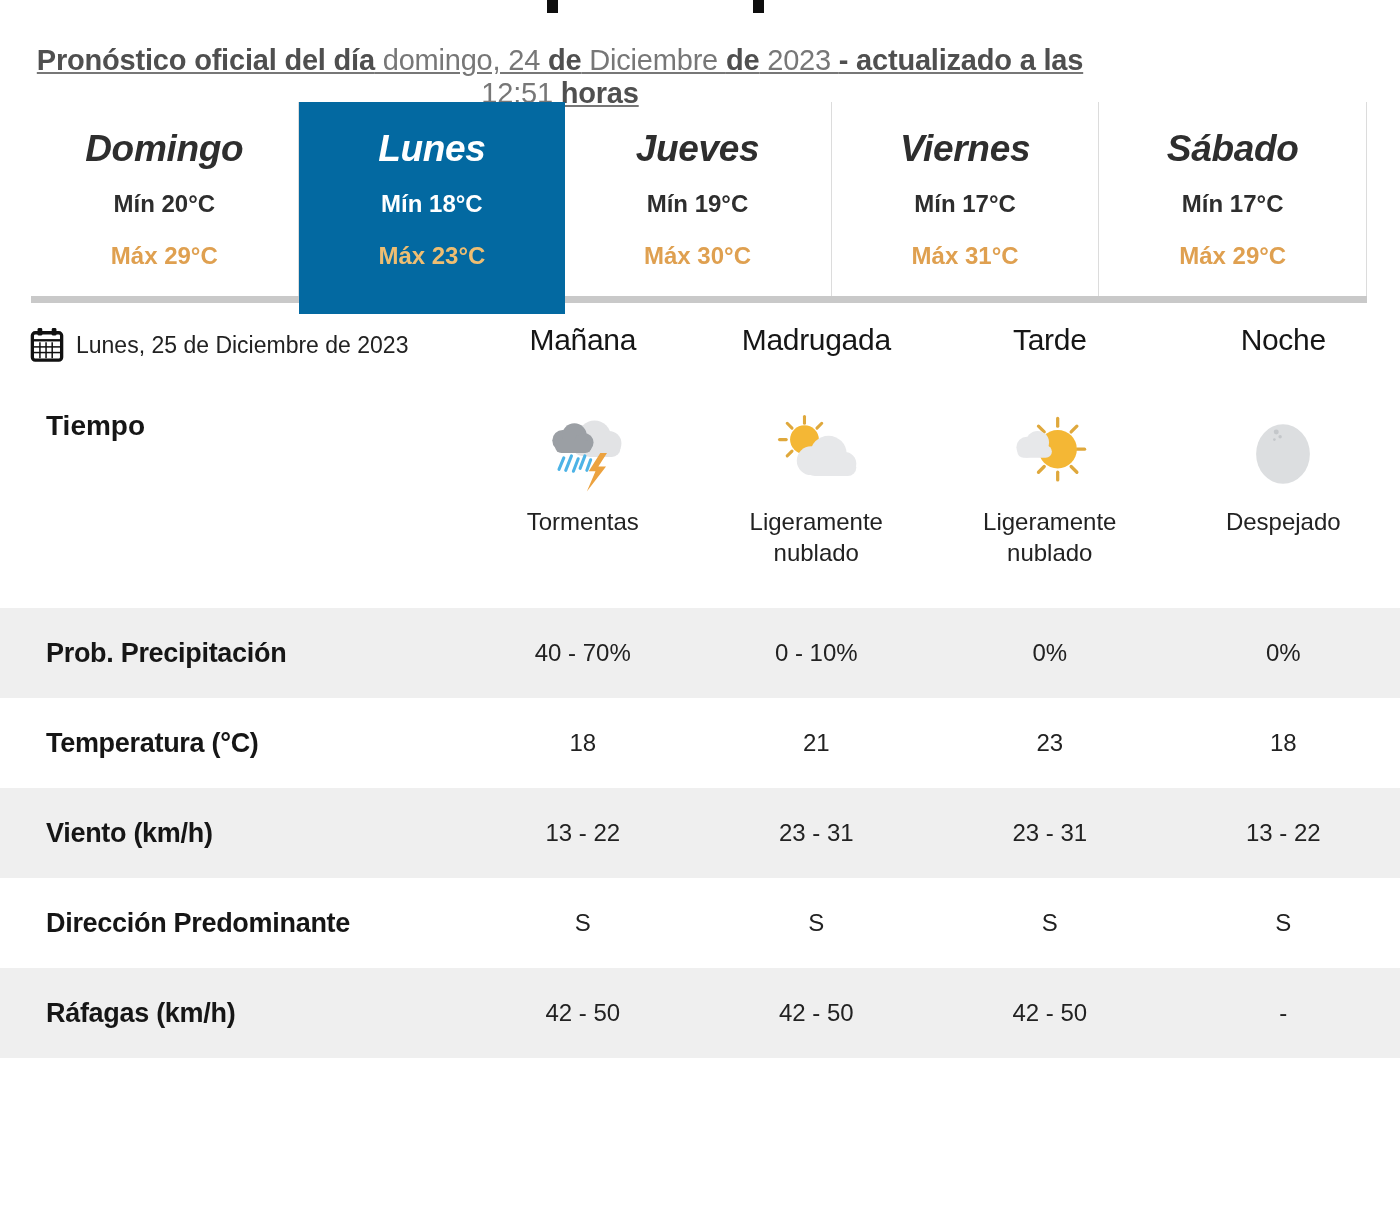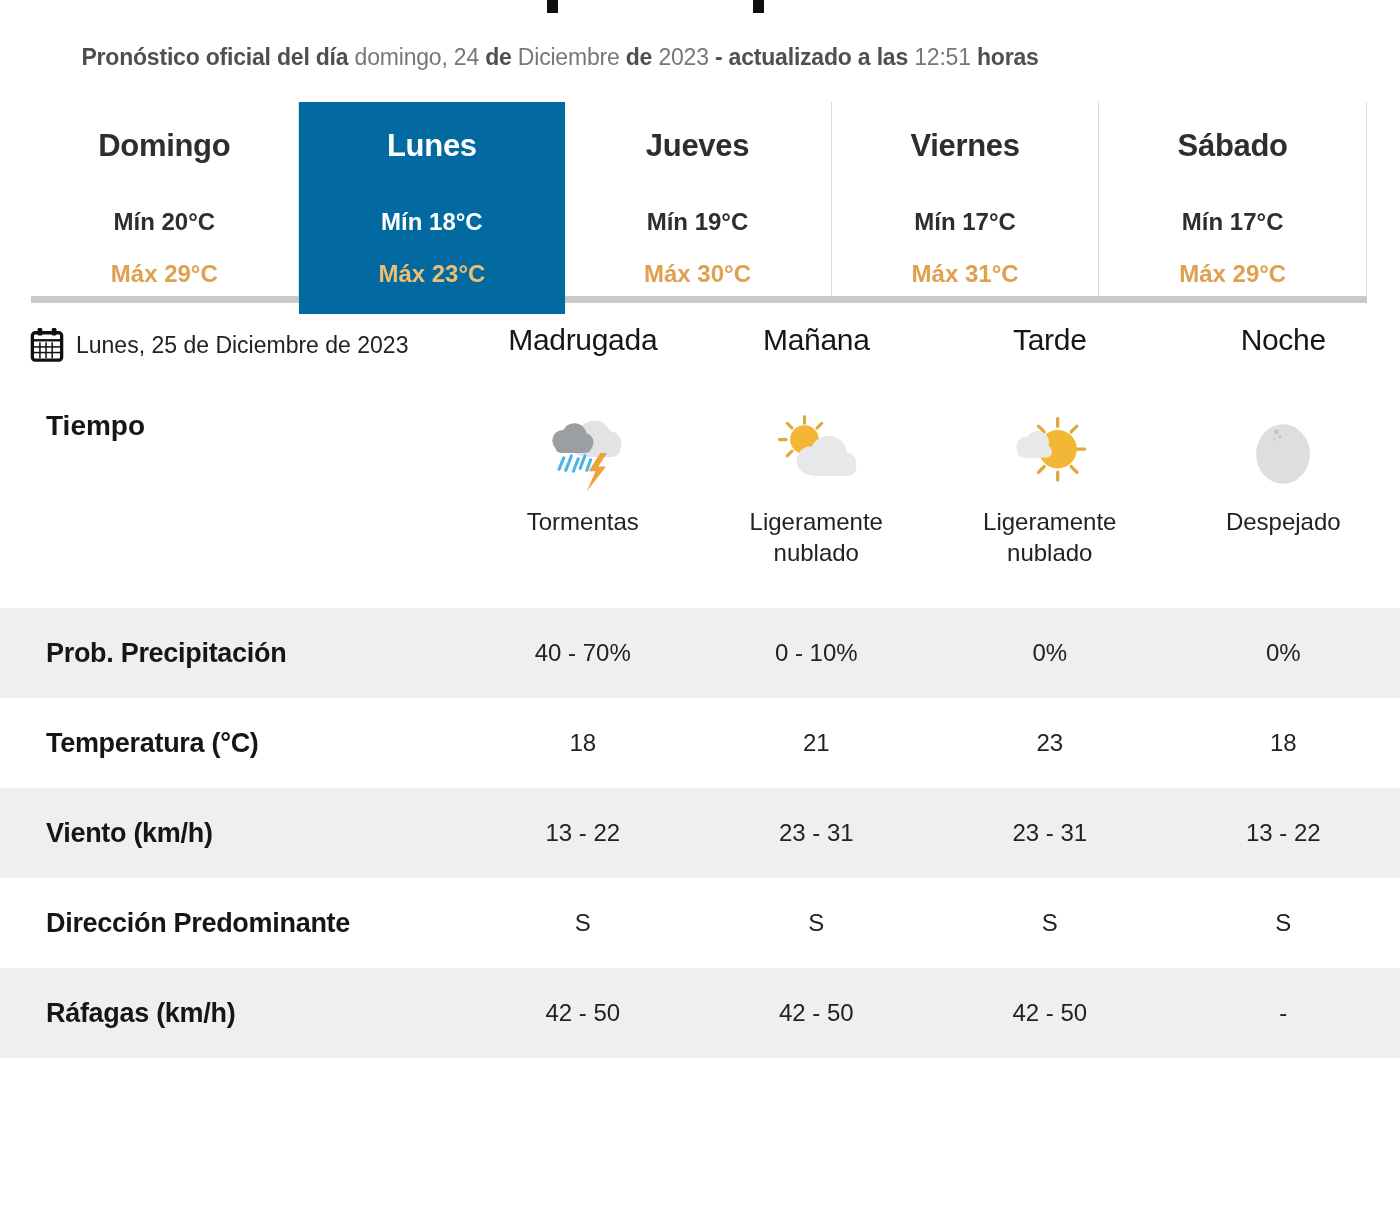--- a/index.html
+++ b/index.html
@@ -5,29 +5,29 @@
   * { margin:0; padding:0; box-sizing:border-box; }
   body { background:#fff; font-family:"Liberation Sans", sans-serif; }
   .screen { position:relative; width:1400px; height:1226px; background:#ffffff; overflow:hidden; }
 
   
   .title-frag { position:absolute; top:0; width:11px; height:13px; background:#0e0e0e; }
   .frag-a { left:547px; } .frag-b { left:753px; }
 
   
   .subtitle { position:absolute; top:44px; left:0; width:1120px; text-align:center;
-              font-size:23px; color:#777; letter-spacing:-0.2px; }
+              font-size:29px; color:#777; letter-spacing:-0.2px;text-decoration:underline; }
   .subtitle .b { font-weight:bold; color:#4f4f4f; }
 
   
   .tabs { position:absolute; left:31px; top:102px; width:1336px; height:194px; display:flex; z-index:2; }
   .tab { flex:1 1 0; height:194px; text-align:center; padding-top:26px;
          border-right:1px solid #dcdcdc; cursor:pointer; }
   .tab:first-child { border-left:none; }
-  .tab-name { font-size:31px; font-weight:bold; color:#2e2e2e; margin-bottom:44px; letter-spacing:-0.3px; }
+  .tab-name { font-size:37px; font-weight:bold; color:#2e2e2e; margin-bottom:20px; letter-spacing:-0.3px;font-style:italic; }
   .tab-min  { font-size:24px; font-weight:bold; color:#2e2e2e; margin-bottom:24px; }
   .tab-max  { font-size:24px; font-weight:bold; color:#dfa050; }
   .tab.selected { background:#0369a1; height:212px; border-right:none; margin-right:-1px; }
   .tab.selected .tab-name, .tab.selected .tab-min { color:#ffffff; }
   .tab.selected .tab-max { color:#eebе72; color:#eebe72; }
   .tabs-strip { position:absolute; left:31px; top:296px; width:1336px; height:7px; background:#c9c9c9; z-index:1; }
 
   
   .date-row { position:absolute; left:30px; top:327px; display:flex; align-items:center; gap:12px; }
   .cal-icon { width:34px; height:36px; }
@@ -115,22 +115,22 @@
           <line x1="23.5" y1="16" x2="23.5" y2="33"></line>
         <line x1="4" y1="21" x2="32" y2="21"></line>
           <line x1="4" y1="27" x2="32" y2="27"></line>
       </g>
     </svg>
     <span class="date-text">Lunes, 25 de Diciembre de 2023</span>
   </div>
 
   <div class="cols period-row">
     <div class="cell label-cell"></div>
+    <div class="cell period">Mañana</div>
     <div class="cell period">Madrugada</div>
-    <div class="cell period">Mañana</div>
     <div class="cell period">Tarde</div>
     <div class="cell period">Noche</div>
   </div>
 
   <div class="cols weather-row">
     <div class="cell label-cell weather-label">Tiempo</div>
 
     <div class="cell cond">
       <svg class="cond-icon" viewBox="0 0 100 90">
         <circle cx="62" cy="27" r="17" fill="#e2e3e5"></circle>

